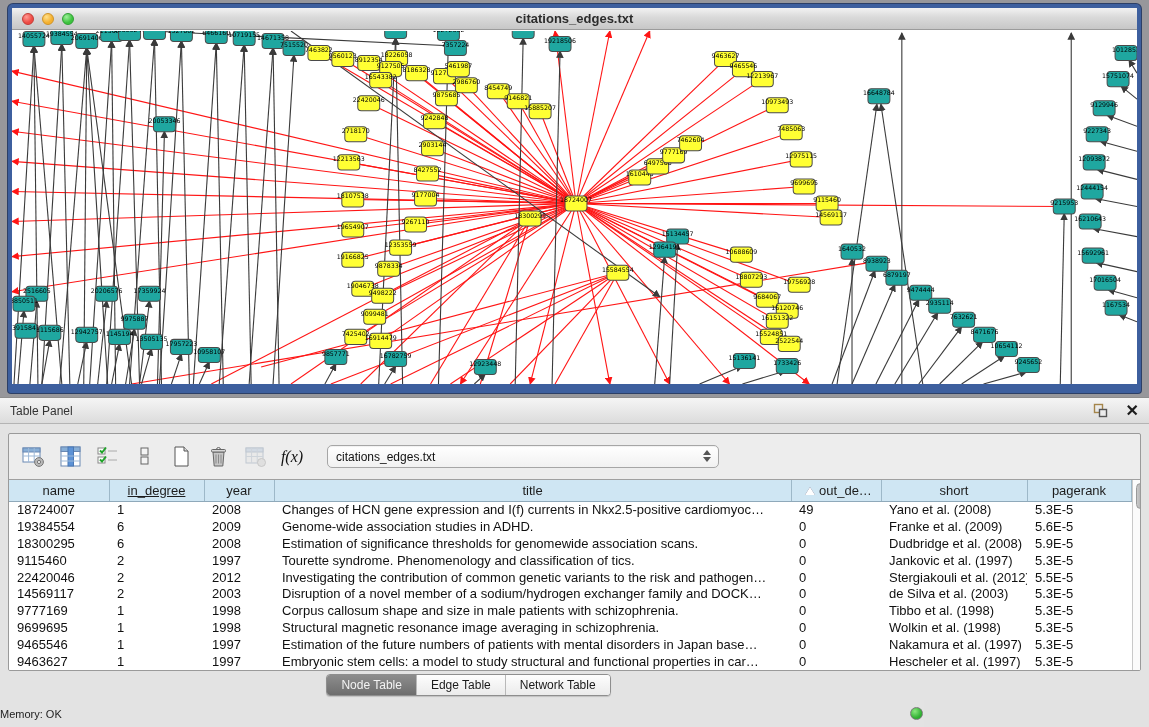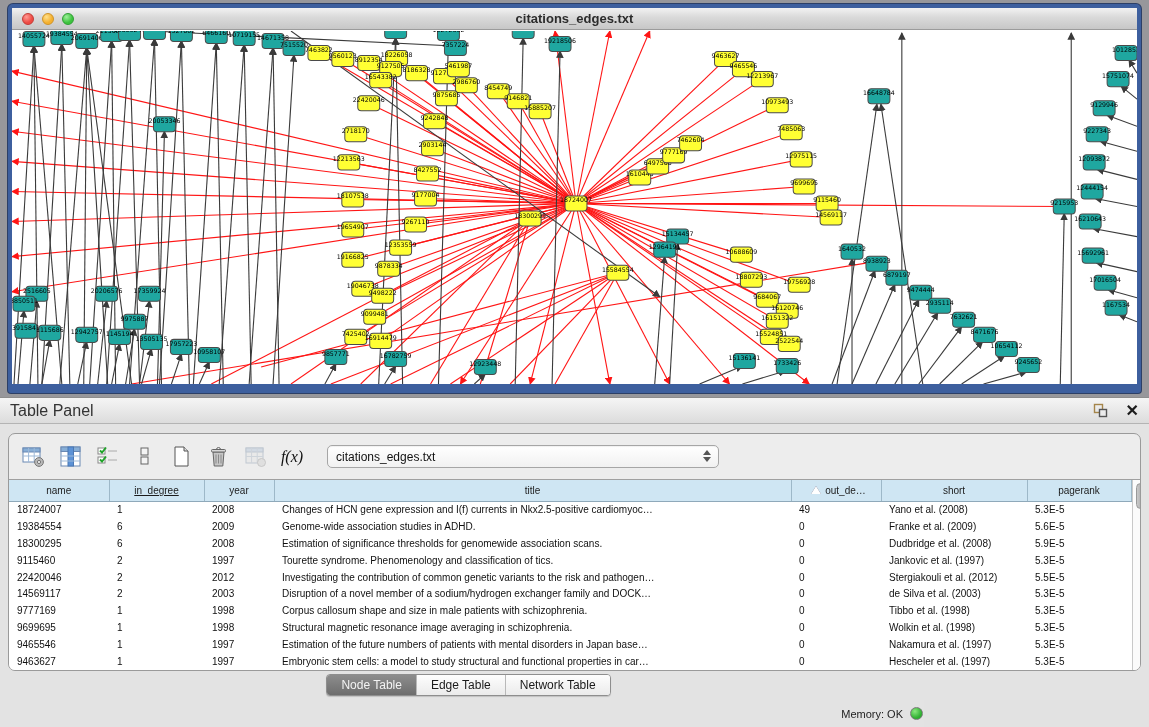--- a/index.html
+++ b/index.html
@@ -19,41 +19,41 @@
   .light.red    { background:radial-gradient(circle at 35% 30%, #ff9a93, #ee4b43 60%); border:1px solid #c23b35; }
   .light.yellow { background:radial-gradient(circle at 35% 30%, #ffe08a, #f4b02f 60%); border:1px solid #cf9327; }
   .light.green  { background:radial-gradient(circle at 35% 30%, #9ef09a, #3dc33e 60%); border:1px solid #2f9e33; }
   .graph-area { position:absolute; left:0; top:23px; right:0; bottom:0; background:#ffffff; }
   .graph-area svg { width:100%; height:100%; display:block; }
 
   
   .table-panel { position:absolute; left:0; top:397px; width:1149px; height:303px; background:#e3e3e3; }
   .panel-header { height:27px; background:linear-gradient(#f5f5f5,#dcdcdc); border-top:1px solid #8d8d8d;
                   border-bottom:1px solid #b4b4b4; display:flex; align-items:center; padding:0 10px; }
-  .panel-header .ph-title { font-size:16px; color:#333; }
+  .panel-header .ph-title { font-size:12px; color:#333; }
   .panel-header .spacer { flex:1; }
   .panel-header .hdr-icons { display:flex; align-items:center; gap:13px; }
   .close-x { font-size:16px; font-weight:bold; color:#1c1c1c; line-height:14px; cursor:default; }
 
   .content-box { position:absolute; left:8px; top:36px; width:1133px; height:238px;
-                 border:1px solid #9a9a9a; border-radius:7px; background:#ededed; overflow:hidden; }
+                 border:1px solid #9a9a9a; border-radius:2px; background:#ededed; overflow:hidden; }
   .toolbar { height:45px; display:flex; align-items:center; padding:0 12px; gap:13px; }
   .tb-icon { width:24px; height:24px; display:flex; align-items:center; justify-content:center; }
   .fx { font-family:"Liberation Serif", serif; font-style:italic; font-size:16px; color:#111; }
   .dropdown { width:392px; height:23px; margin-left:10px; background:linear-gradient(#ffffff,#f1f1f1);
               border:1px solid #a6a6a6; border-radius:5px; display:flex; align-items:center;
               padding:0 8px; font-size:12px; color:#111; position:relative; box-shadow:inset 0 1px 1px rgba(0,0,0,.06); }
   .dd-arrows { position:absolute; right:7px; top:4px; display:flex; flex-direction:column; gap:2px; }
   .dd-arrows i { width:0; height:0; border-left:4px solid transparent; border-right:4px solid transparent; display:block; }
   .dd-arrows .up   { border-bottom:5px solid #555; }
   .dd-arrows .down { border-top:5px solid #555; }
 
   .table-wrap { position:absolute; left:0; top:45px; right:0; bottom:0; background:#fff;
                 border-top:1px solid #a0a0a0; display:flex; }
-  table { border-collapse:collapse; table-layout:fixed; width:1115px; font-size:10px; }
+  table { border-collapse:collapse; table-layout:fixed; width:1115px; font-size:13px; }
   thead th { height:21px; background:#cfe6f3; border-right:1px solid #9db8c8; border-bottom:1px solid #8fa9ba;
              font-weight:normal; color:#1c1c1c; text-align:center; overflow:hidden; white-space:nowrap; }
   thead th.sorted { text-align:center; padding-left:5px; }
   .sort-tri { display:inline-block; width:0; height:0; border-left:5px solid transparent; border-right:5px solid transparent;
               border-bottom:8px solid #fff; outline:none; position:relative; top:0px; margin-right:4px;
               filter:drop-shadow(0 0 0.6px #446); }
   tbody td { height:16px; padding:0 0 0 8px; color:#101010; white-space:nowrap; overflow:hidden; }
   .scrollbar { width:16px; background:#fbfbfb; border-left:1px solid #c9c9c9; position:relative; }
   .thumb { position:absolute; left:3px; top:3px; width:9px; height:26px; border-radius:5px;
            background:linear-gradient(90deg,#c9c9c9,#a2a2a2); border:1px solid #999; }
@@ -61,21 +61,21 @@
   .tabs-row { position:absolute; left:0; top:277px; width:937px; text-align:center; }
   .segmented { display:inline-flex; border:1px solid #8e8e8e; border-radius:4px; overflow:hidden;
                background:#fff; box-shadow:0 1px 1px rgba(0,0,0,.15); }
   .seg-btn { font-size:12px; padding:3px 14px; background:linear-gradient(#fdfdfd,#ebebeb); color:#1a1a1a;
              border-left:1px solid #b9b9b9; cursor:default; }
   .seg-btn:first-child { border-left:none; }
   .seg-btn.selected { background:linear-gradient(#8d8d8d,#6d6d6d); color:#f3f3f3; }
 
   
   .statusbar { position:absolute; left:0; top:700px; width:924px; height:27px; background:#e3e3e3;
-               display:flex; align-items:center; justify-content:flex-end; padding-right:1px; }
+               display:flex; align-items:center; justify-content:space-between; padding-right:1px; }
   .mem-label { font-size:11px; color:#222; margin-right:7px; }
   .led { width:13px; height:13px; border-radius:50%; border:1px solid #7a7a7a;
          background:radial-gradient(circle at 35% 30%, #8ae87e, #2fae31 65%); }
 </style>
 </head>
 <body>
 
 <div class="top-region">
   <div class="net-window">
     <div class="titlebar">

